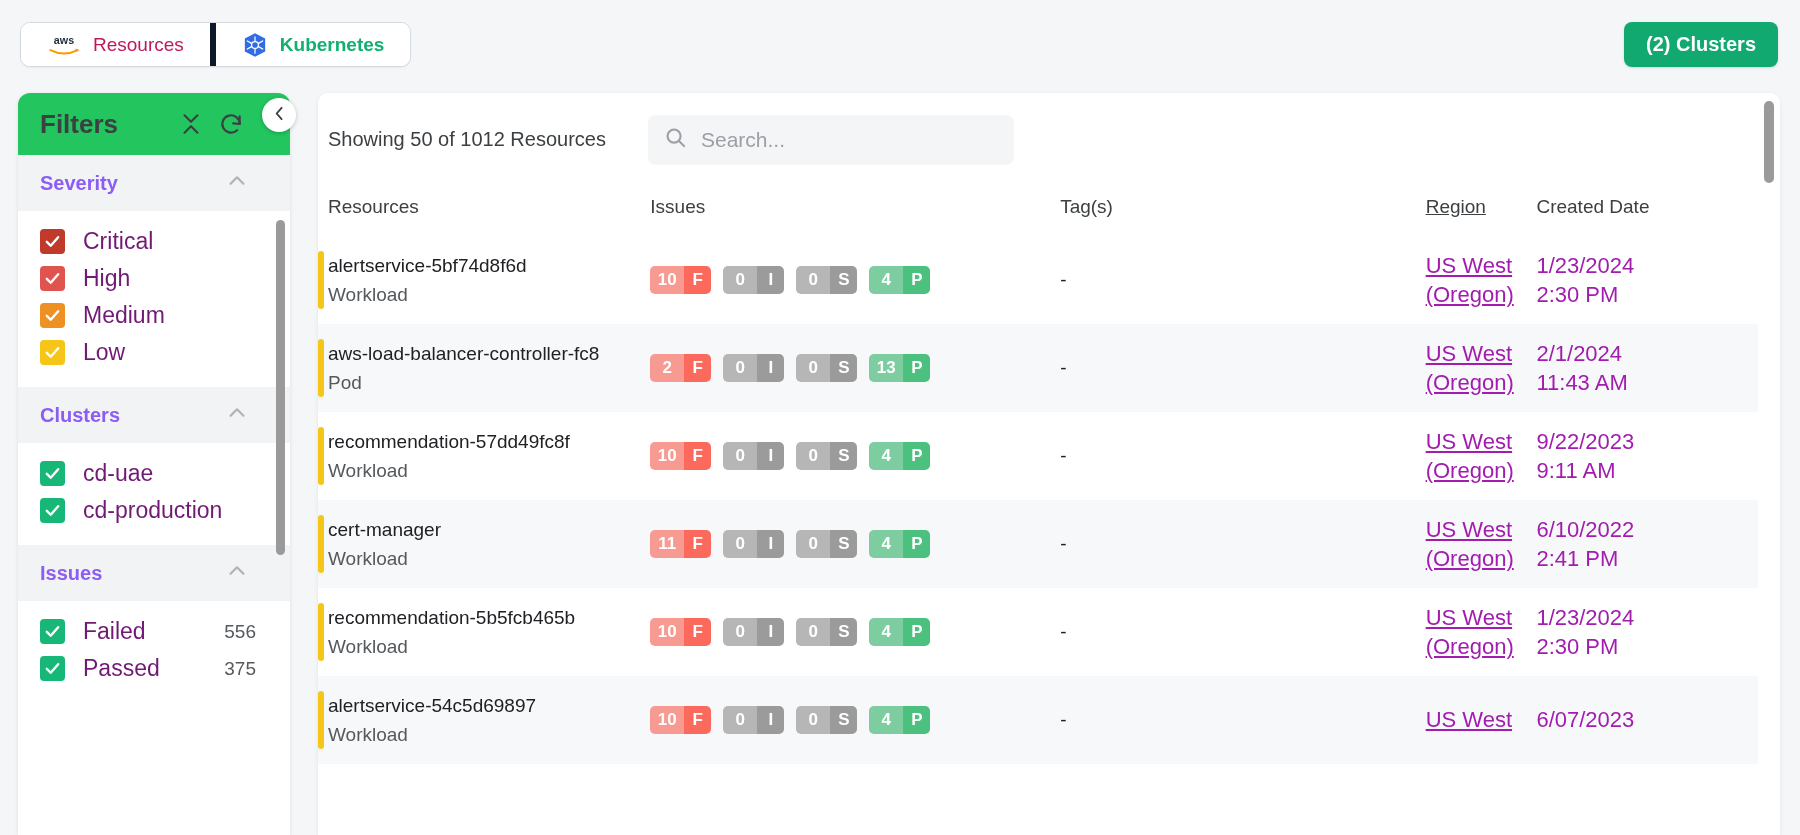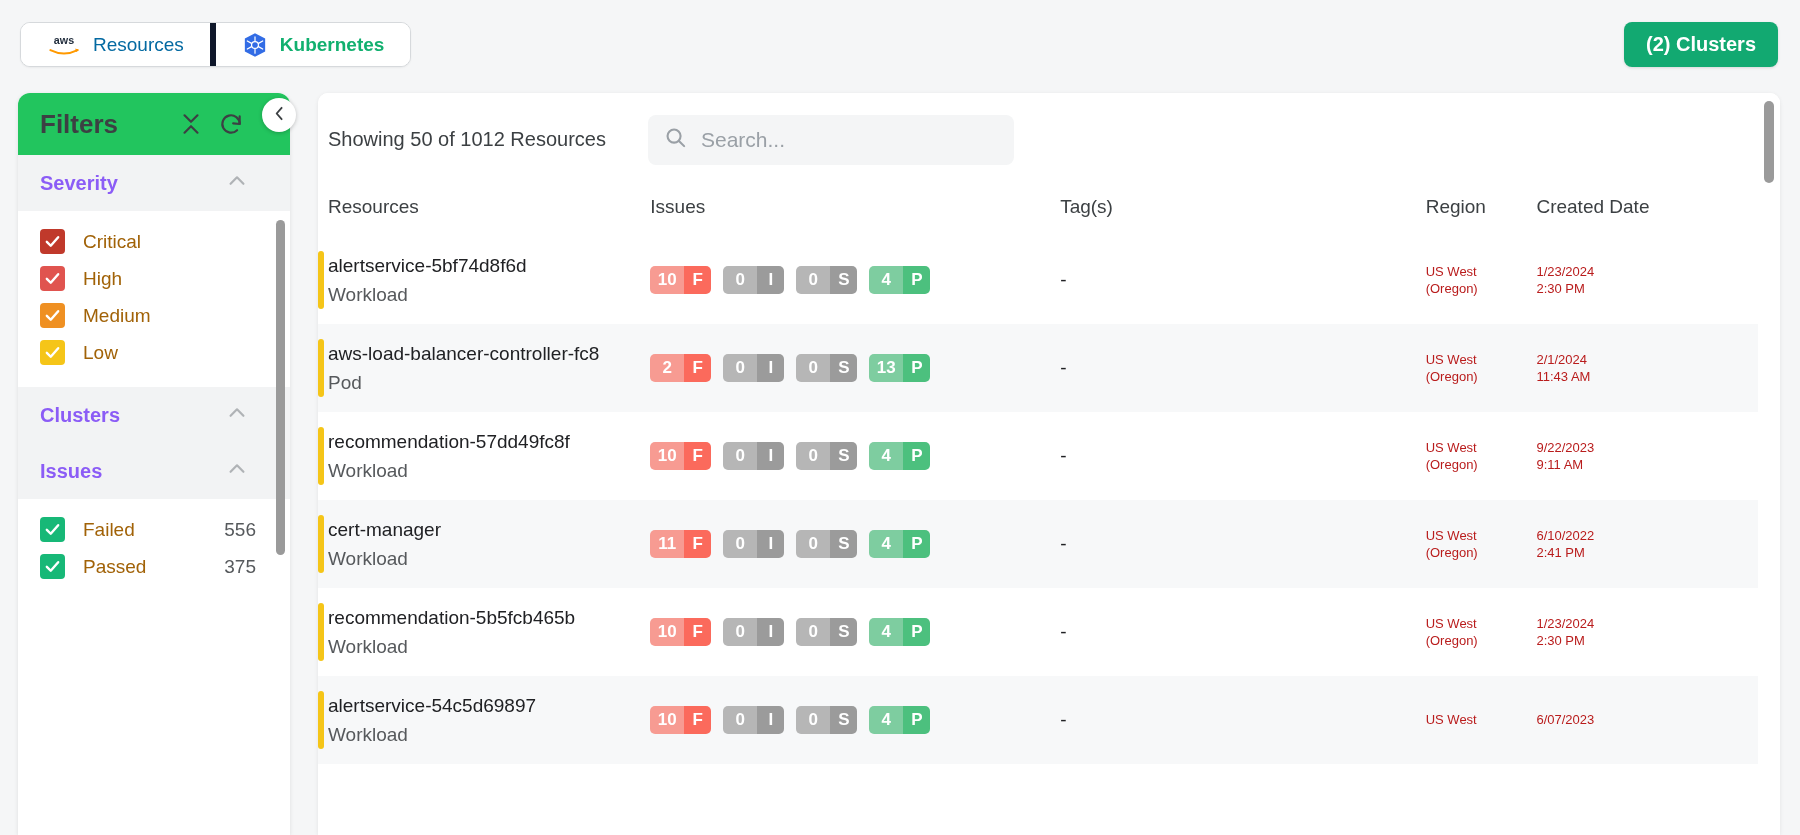--- a/index.html
+++ b/index.html
@@ -20,21 +20,21 @@
     height: 45px; display: flex;
     background: #ffffff;
     border: 1px solid #d6d9dc;
     border-radius: 10px;
     overflow: hidden;
     box-shadow: 0 1px 2px rgba(0,0,0,.05);
   }
   .tab {
     display: flex; align-items: center; gap: 12px;
     padding: 0 26px; height: 100%;
-    font-size: 19px; color: #0369a1; cursor: pointer;
+    font-size: 19px; color: #be185d; cursor: pointer;
     background: #ffffff;
   }
   .tab + .tab { border-left: 6px solid #0f172a; }
   .tab.active { font-weight: bold; color: #11b06f; }
   .aws-icon { width: 34px; height: 24px; position: relative; display:block; }
   .k8s-icon { width: 26px; height: 26px; display: block; }
 
   .clusters-btn {
     position: absolute; right: 22px; top: 22px;
     height: 45px; padding: 0 22px;
@@ -84,21 +84,21 @@
   .opt {
     display: flex; align-items: center; height: 37px;
     padding: 0 22px; cursor: pointer; position: relative;
   }
   .cbx {
     width: 25px; height: 25px; border-radius: 4px;
     display: flex; align-items: center; justify-content: center;
     flex: none; margin-right: 18px;
   }
   .cbx svg { display:block; }
-  .opt-label { font-size: 19px; color: #a16207; }
+  .opt-label { font-size: 23px; color: #701a75; }
   .opt-count { position: absolute; right: 34px; font-size: 19px; color: #56595c; }
 
   .sb-track {
     position: absolute; right: 5px; top: 65px;
     width: 9px; height: 335px; background: #9a9a9a; border-radius: 5px;
   }
 
   
   .main {
     position: absolute; left: 318px; top: 93px;
@@ -124,21 +124,21 @@
     font-family: "Liberation Sans", sans-serif; margin-left: 14px;
   }
   .search input::placeholder { color: #9aa0a6; }
 
   table { width: 1440px; border-collapse: collapse; table-layout: fixed; }
   thead th {
     text-align: left; font-size: 19px; font-weight: normal;
     color: #3c4043; padding: 10px 0 18px 0;
   }
   .c1 { width: 300px; } .c2 { width: 370px; } .c3 { width: 330px; }
-  .c4 { width: 100px; } .c5 { width: 200px; }
+  .c4 { width: 100px; text-decoration: underline; } .c5 { width: 200px; }
   thead th.c1 { padding-left: 10px; }
 
   tbody tr { height: 88px; }
   tbody tr.alt { background: #f7f8f9; }
   tbody td { vertical-align: middle; }
 
   .res-cell { position: relative; padding-left: 10px; }
   .accent {
     position: absolute; left: 0; top: 50%; transform: translateY(-50%);
     width: 6px; height: 58px; background: #f5c518; border-radius: 3px;
@@ -156,21 +156,21 @@
     font-size: 17px; font-weight: bold; color: #fff;
   }
   .badge .num { display:flex; align-items:center; justify-content:center; min-width: 34px; padding: 0 7px; }
   .badge .ltr { display:flex; align-items:center; justify-content:center; width: 27px; }
   .b-f .num { background: #f79b92; } .b-f .ltr { background: #fb6a5c; }
   .b-i .num { background: #b6b6b6; } .b-i .ltr { background: #9b9b9b; }
   .b-s .num { background: #b6b6b6; } .b-s .ltr { background: #9b9b9b; }
   .b-p .num { background: #7ecda0; } .b-p .ltr { background: #4cc07e; }
 
   .tag-cell { font-size: 19px; color: #202124; }
-  .reg-cell, .date-cell { font-size: 13px; color: #b91c1c; line-height: 1.33; }
+  .reg-cell, .date-cell { font-size: 22px; color: #a21caf; line-height: 1.33; }
 
   .main-track {
     position: absolute; right: 6px; top: 8px;
     width: 10px; height: 82px; background: #9a9a9a; border-radius: 5px;
   }
 </style>
 </head>
 <body>
 
 <div class="topbar">
@@ -270,20 +270,38 @@
       </div>
     </div>
 
     <div class="section-head">
       <span class="section-title">Clusters</span>
       <span class="section-chev">
         <svg viewBox="0 0 24 24" width="22" height="22" fill="none" stroke="#b0b3b6" stroke-width="2.4" stroke-linecap="round" stroke-linejoin="round">
             <polyline points="5,15 12,8 19,15"></polyline>
           </svg>
       </span>
+    </div>
+    <div class="opt-list">
+      <div class="opt">
+        <span class="cbx" style="background:#17b877">
+          <svg viewBox="0 0 24 24" width="17" height="17" fill="none" stroke="#fff" stroke-width="3.4" stroke-linecap="round" stroke-linejoin="round">
+              <polyline points="4,12.5 9.5,18 20,6"></polyline>
+            </svg>
+        </span>
+        <span class="opt-label">cd-uae</span>
+      </div>
+      <div class="opt">
+        <span class="cbx" style="background:#17b877">
+          <svg viewBox="0 0 24 24" width="17" height="17" fill="none" stroke="#fff" stroke-width="3.4" stroke-linecap="round" stroke-linejoin="round">
+              <polyline points="4,12.5 9.5,18 20,6"></polyline>
+            </svg>
+        </span>
+        <span class="opt-label">cd-production</span>
+      </div>
     </div>
 
     <div class="section-head">
       <span class="section-title">Issues</span>
       <span class="section-chev">
         <svg viewBox="0 0 24 24" width="22" height="22" fill="none" stroke="#b0b3b6" stroke-width="2.4" stroke-linecap="round" stroke-linejoin="round">
             <polyline points="5,15 12,8 19,15"></polyline>
           </svg>
       </span>
     </div>

